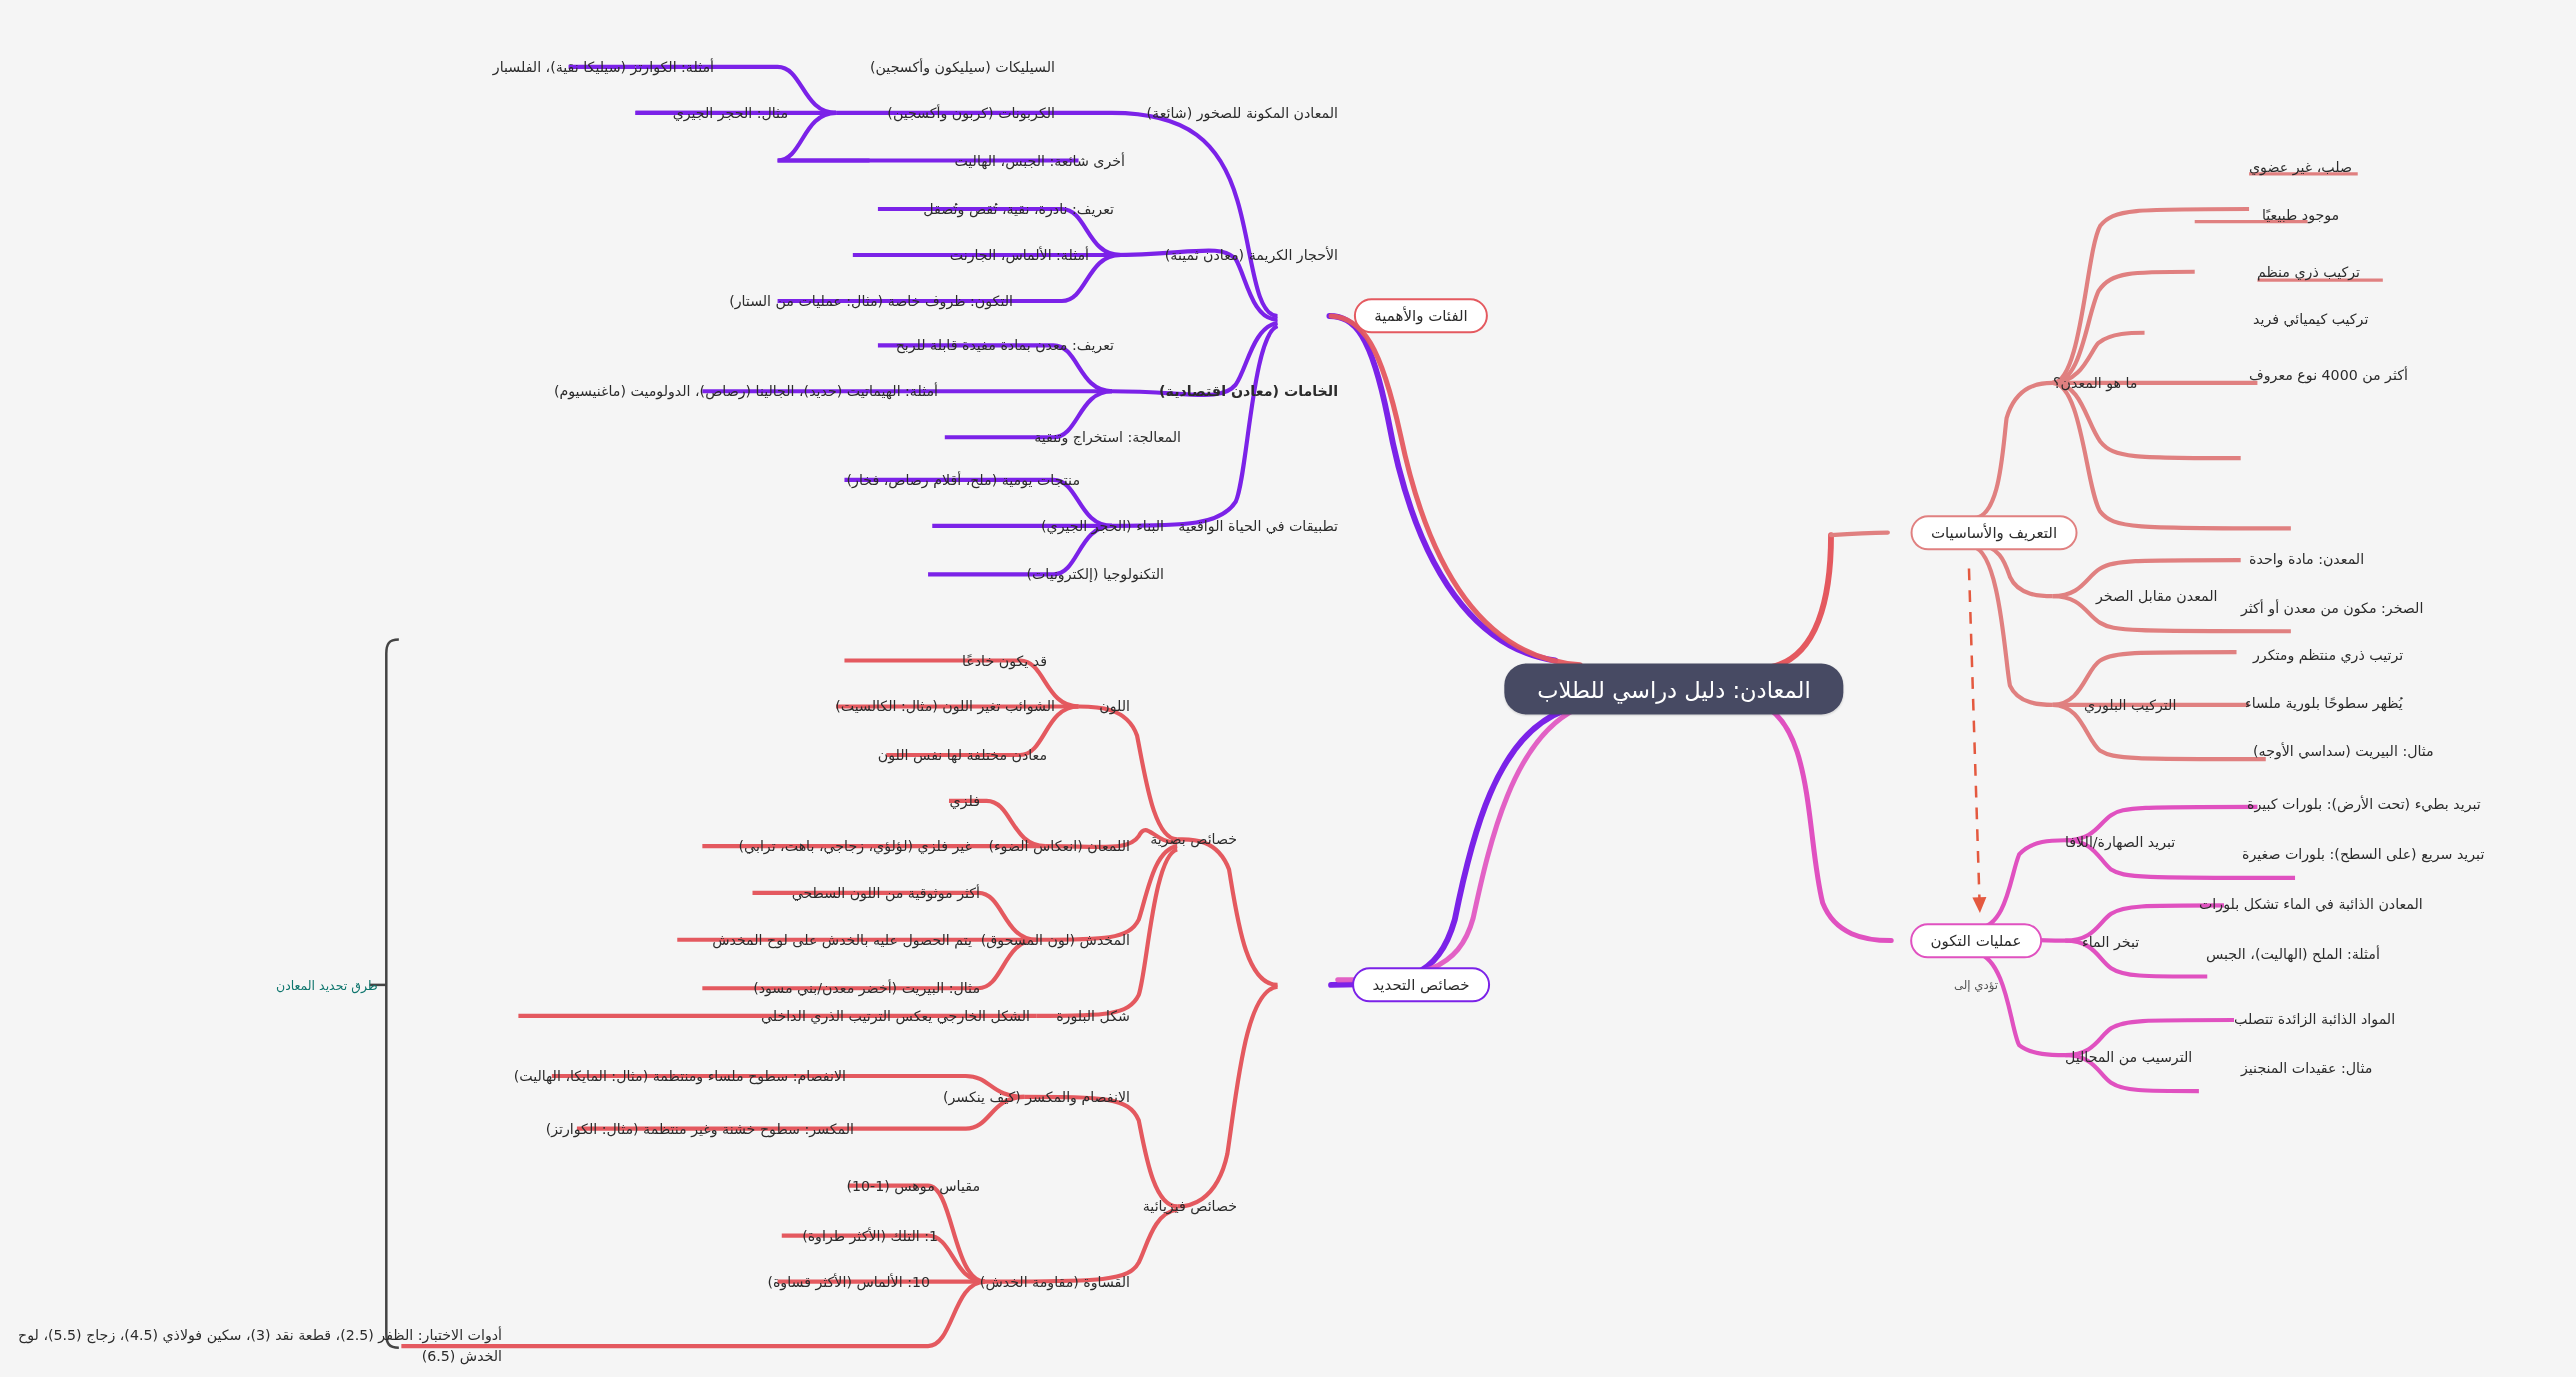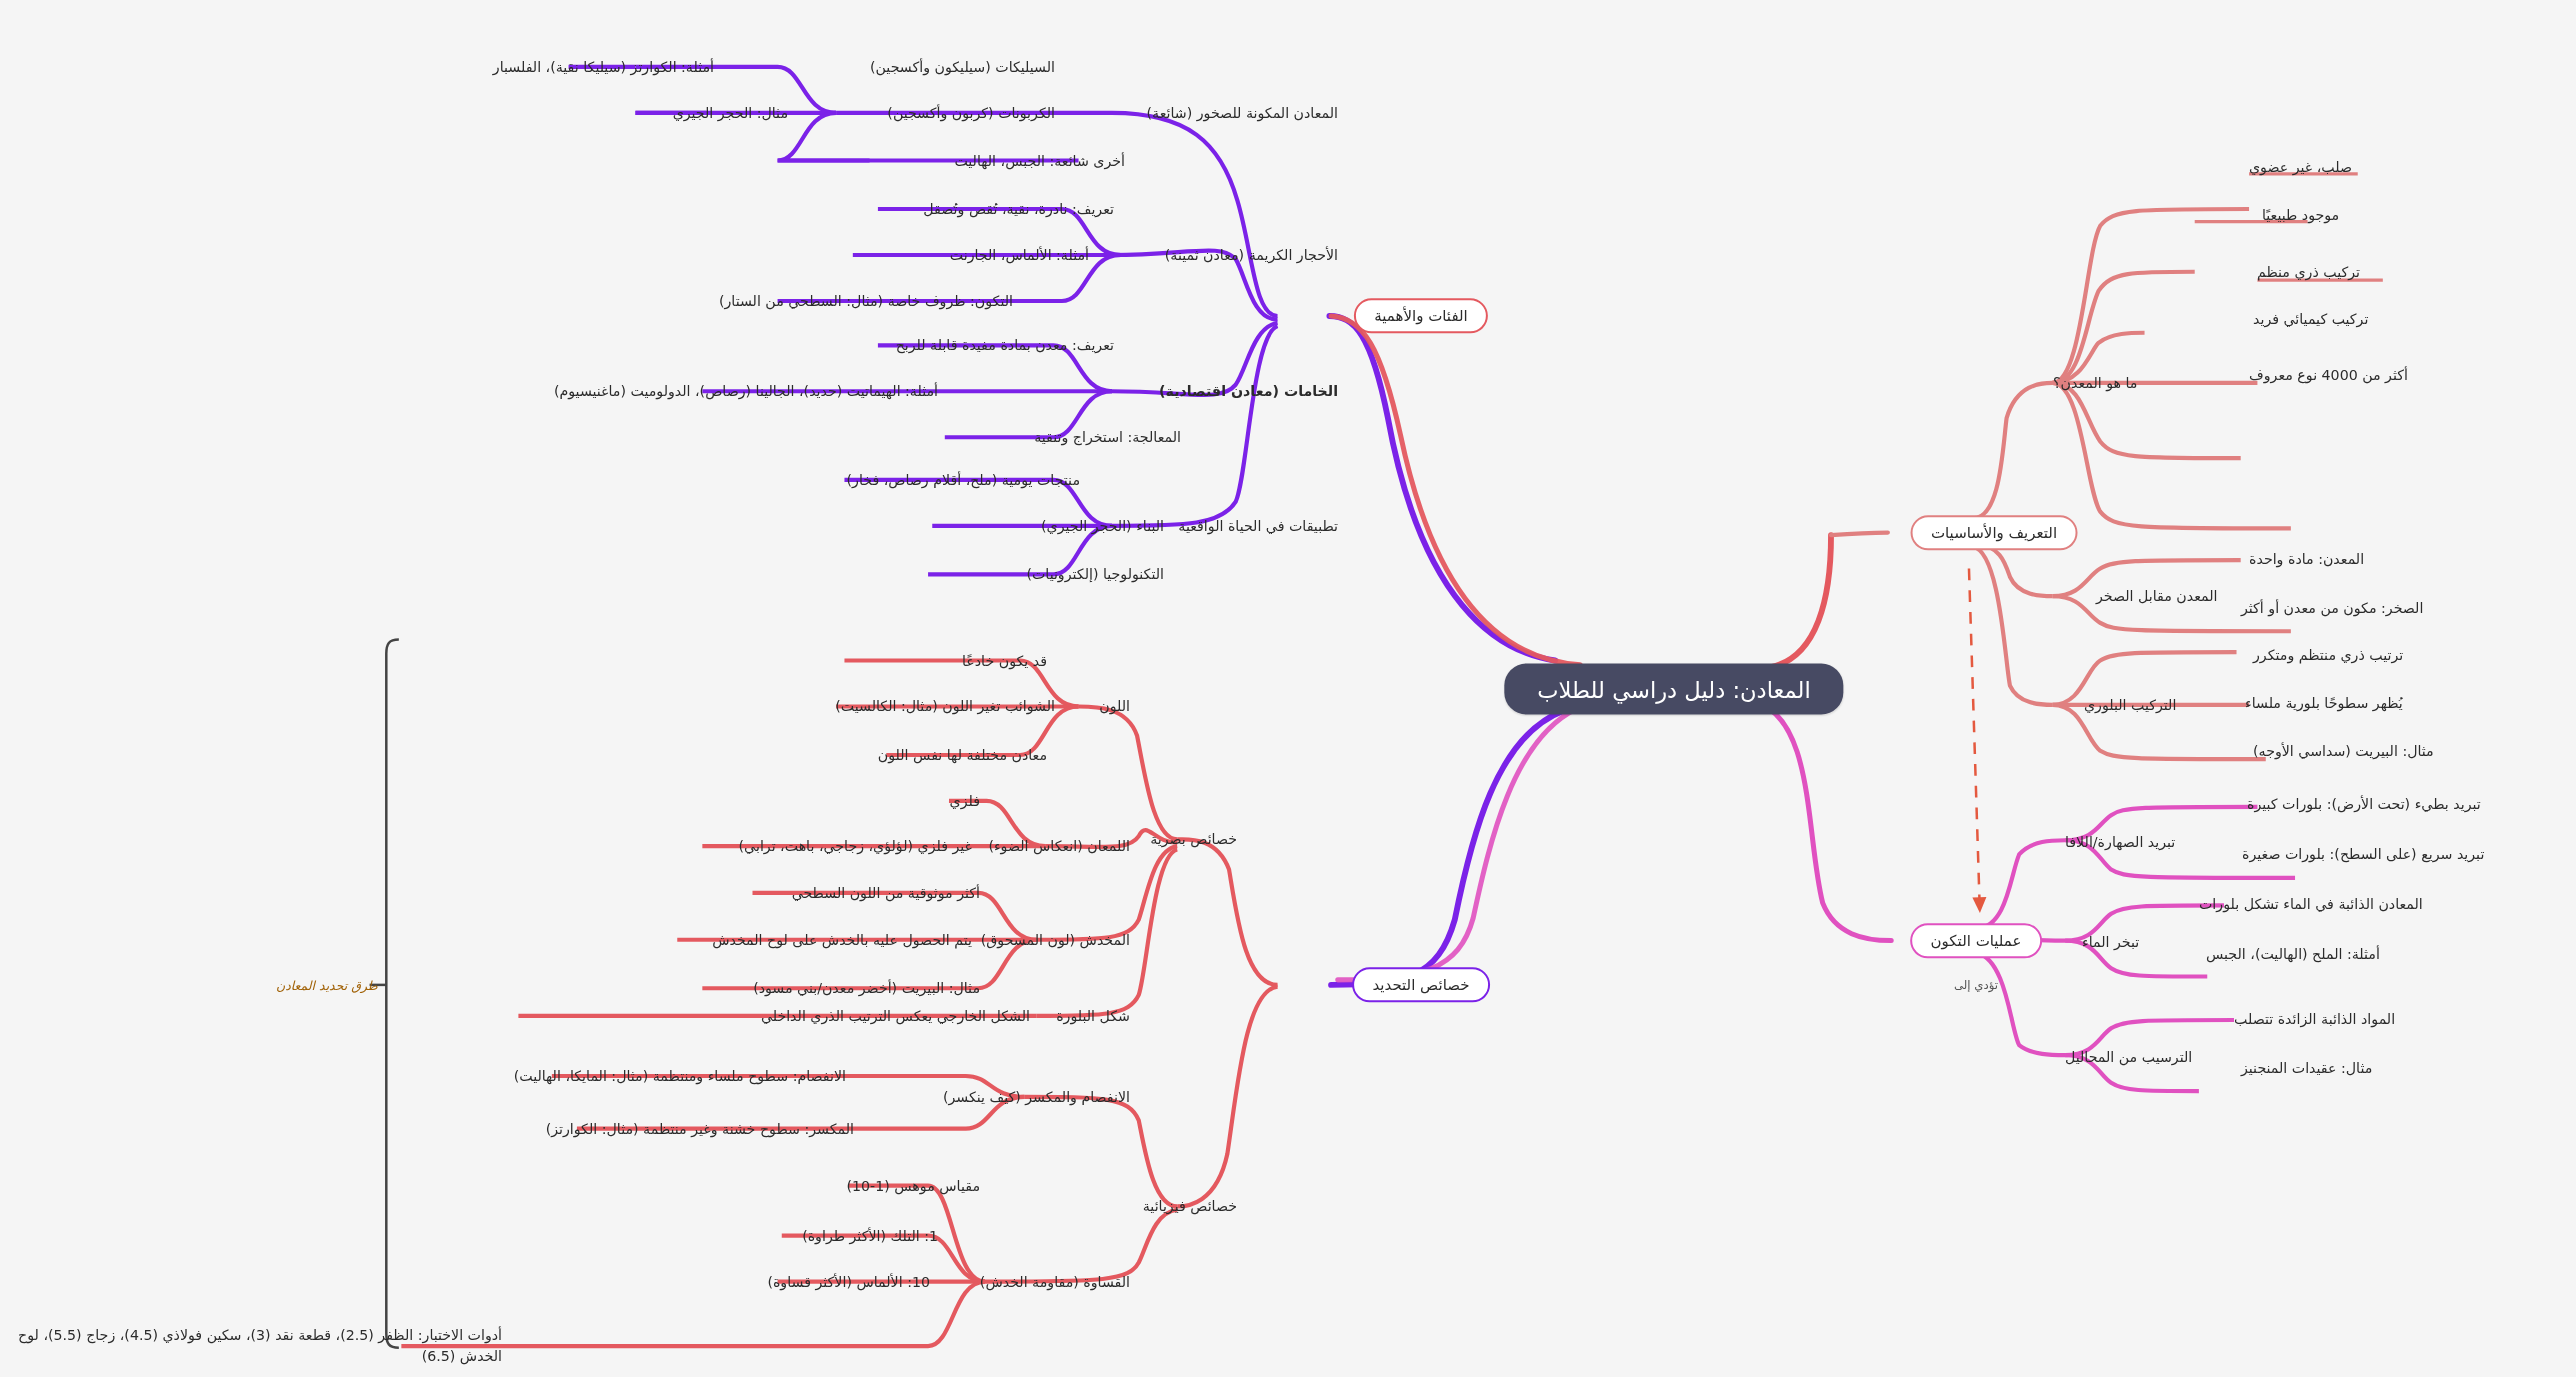--- a/index.html
+++ b/index.html
@@ -53,22 +53,22 @@
     white-space:nowrap;
     transform:translate(-50%,-50%);
     direction:rtl;
     color:#2b2b2b;
   }
   .pill.c-red{border-color:#e4595f;}
   .pill.c-salmon{border-color:#e08080;}
   .pill.c-violet{border-color:#7b22e8;}
   .pill.c-magenta{border-color:#e051c0;}
   .bracket-label{
-    position:absolute;font-size:12.5px;color:#a16207;white-space:nowrap;
-    transform:translateY(-50%);direction:rtl;font-style:italic;
+    position:absolute;font-size:12.5px;color:#0f766e;white-space:nowrap;
+    transform:translateY(-50%);direction:rtl;
   }
   .dash-label{
     position:absolute;font-size:11.7px;color:#555;white-space:nowrap;
     transform:translate(-50%,-50%);direction:rtl;
   }
 </style>
 </head>
 <body>
 
 <div id="canvas">
@@ -215,21 +215,21 @@
   <div class="node r-anchor" style="right:1862px;top:67px;">أمثلة: الكوارتز (سيليكا نقية)، الفلسبار</div>
 
   <div class="node r-anchor" style="right:1521px;top:113px;">الكربونات (كربون وأكسجين)</div>
   <div class="node r-anchor" style="right:1788px;top:113px;">مثال: الحجر الجيري</div>
 
   <div class="node r-anchor" style="right:1451px;top:161px;">أخرى شائعة: الجبس، الهاليت</div>
 
   <div class="node r-anchor" style="right:1238px;top:255px;">الأحجار الكريمة (معادن ثمينة)</div>
   <div class="node r-anchor" style="right:1462px;top:209px;">تعريف: نادرة، نقية، تُقص وتُصقل</div>
   <div class="node r-anchor" style="right:1487px;top:255px;">أمثلة: الألماس، الجارنت</div>
-  <div class="node r-anchor" style="right:1563px;top:301px;">التكون: ظروف خاصة (مثال: السطحي من الستار)</div>
+  <div class="node r-anchor" style="right:1563px;top:301px;">التكون: ظروف خاصة (مثال: عمليات من الستار)</div>
 
   <div class="node r-anchor" style="right:1238px;top:391px;font-weight:bold;">الخامات (معادن اقتصادية)</div>
   <div class="node r-anchor" style="right:1462px;top:345px;">تعريف: معدن بمادة مفيدة قابلة للربح</div>
   <div class="node r-anchor" style="right:1638px;top:391px;">أمثلة: الهيماتيت (حديد)، الجالينا (رصاص)، الدولوميت (ماغنيسيوم)</div>
   <div class="node r-anchor" style="right:1395px;top:437px;">المعالجة: استخراج وتنقية</div>
 
   <div class="node r-anchor" style="right:1238px;top:526px;">تطبيقات في الحياة الواقعية</div>
   <div class="node r-anchor" style="right:1496px;top:480px;">منتجات يومية (ملح، أقلام رصاص، فخار)</div>
   <div class="node r-anchor" style="right:1412px;top:526px;">البناء (الحجر الجيري)</div>
   <div class="node r-anchor" style="right:1412px;top:574px;">التكنولوجيا (إلكترونيات)</div>

